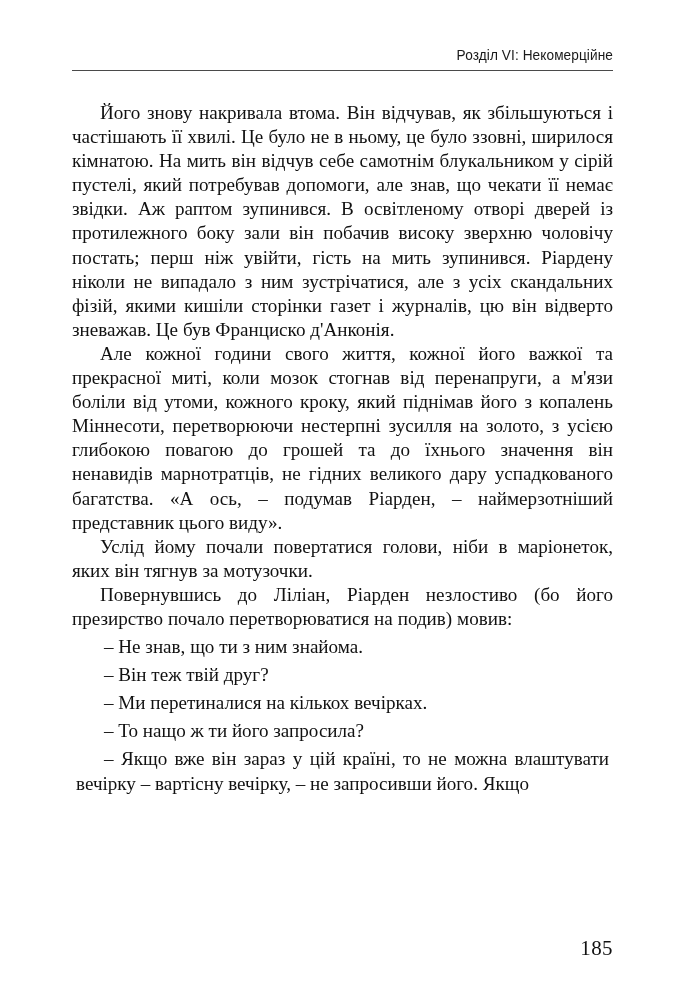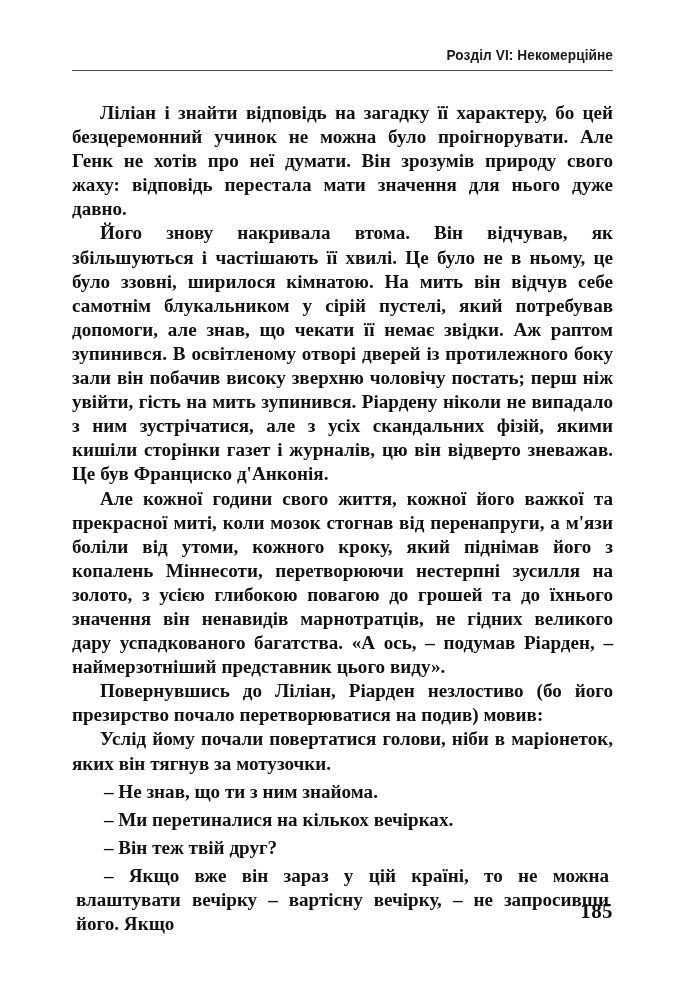--- a/index.html
+++ b/index.html
@@ -12,21 +12,20 @@
     height: 992px;
     overflow: hidden;
     font-family: "Liberation Serif", "DejaVu Serif", serif;
     color: #111111;
   }
   .page {
     position: relative;
     width: 685px;
     height: 992px;
     box-sizing: border-box;
-    font-weight: bold;
   }
 
   
   .header-zone {
     position: absolute;
     left: 72px;
     top: 48px;
     width: 541px;
   }
   .running-head {
@@ -70,44 +69,44 @@
     text-indent: 28px;
     font-size: 19.1px;
     line-height: 24.1px;
   }
   
 
   
   .folio {
     position: absolute;
     right: 72px;
-    top: 901px;
+    top: 938px;
     font-size: 21px;
     line-height: 1;
     color: #111111;
     letter-spacing: 0.4px;
   }
 </style>
 </head>
 <body>
 
 <div class="page">
 
   <div class="header-zone">
     <div class="running-head">Розділ VI: Некомерційне</div>
     <div class="head-rule"></div>
   </div>
 
   <div class="body-zone">
-    <p class="para">Ліліан і знайти відповідь на загадку її характеру, бо цей безцеремонний учинок не можна було проігнорувати. Але Генк не хотів про неї думати. Він зрозумів природу свого жаху: відповідь перестала мати значення для нього дуже давно.</p>
     <p class="para">Його знову накривала втома. Він відчував, як збільшуються і частішають її хвилі. Це було не в ньому, це було ззовні, ширилося кімнатою. На мить він відчув себе самотнім блукальником у сірій пустелі, який потребував допомоги, але знав, що чекати її немає звідки. Аж раптом зупинився. В освітленому отворі дверей із протилежного боку зали він побачив високу зверхню чоловічу постать; перш ніж увійти, гість на мить зупинився. Ріардену ніколи не випадало з ним зустрічатися, але з усіх скандальних фізій, якими кишіли сторінки газет і журналів, цю він відверто зневажав. Це був Франциско д'Анконія.</p>
     <p class="para">Але кожної години свого життя, кожної його важкої та прекрасної миті, коли мозок стогнав від перенапруги, а м'язи боліли від утоми, кожного кроку, який піднімав його з копалень Міннесоти, перетворюючи нестерпні зусилля на золото, з усією глибокою повагою до грошей та до їхнього значення він ненавидів марнотратців, не гідних великого дару успадкованого багатства. «А ось, – подумав Ріарден, – наймерзотніший представник цього виду».</p>
+    <p class="para">Услід йому почали повертатися голови, ніби в маріонеток, яких він тягнув за мотузочки.</p>
     <p class="para">Повернувшись до Ліліан, Ріарден незлостиво (бо його презирство почало перетворюватися на подив) мовив:</p>
-    <p class="para">Услід йому почали повертатися голови, ніби в маріонеток, яких він тягнув за мотузочки.</p>
     <p class="dlg">– Не знав, що ти з ним знайома.</p>
+    <p class="dlg">– Він теж твій друг?</p>
     <p class="dlg">– Ми перетиналися на кількох вечірках.</p>
-    <p class="dlg">– Він теж твій друг?</p>
+    <p class="dlg">– То нащо ж ти його запросила?</p>
     <p class="dlg">– Якщо вже він зараз у цій країні, то не можна влаштувати вечірку – вартісну вечірку, – не запросивши його. Якщо</p>
   </div>
 
   <div class="folio">185</div>
 
 </div>
 
 </body></html>

